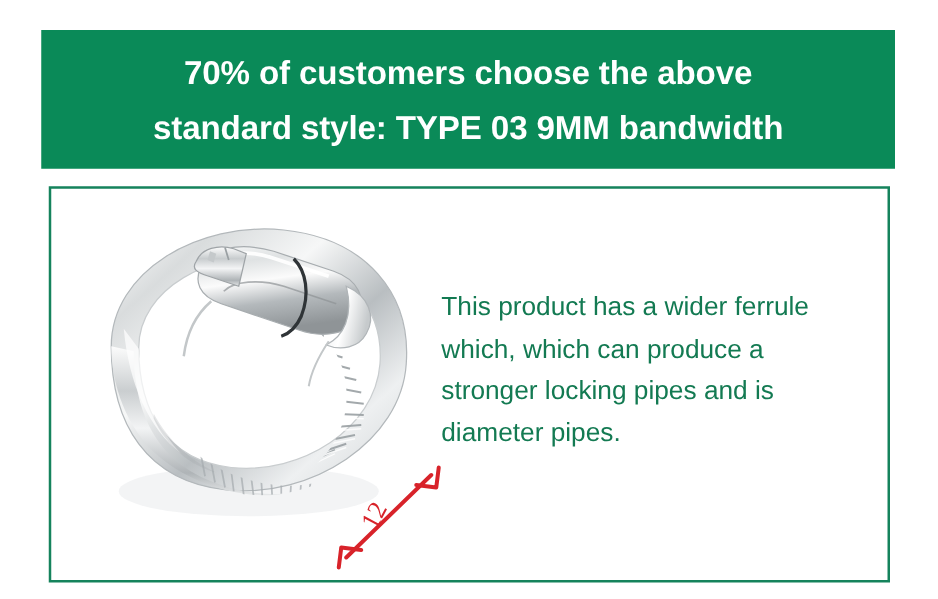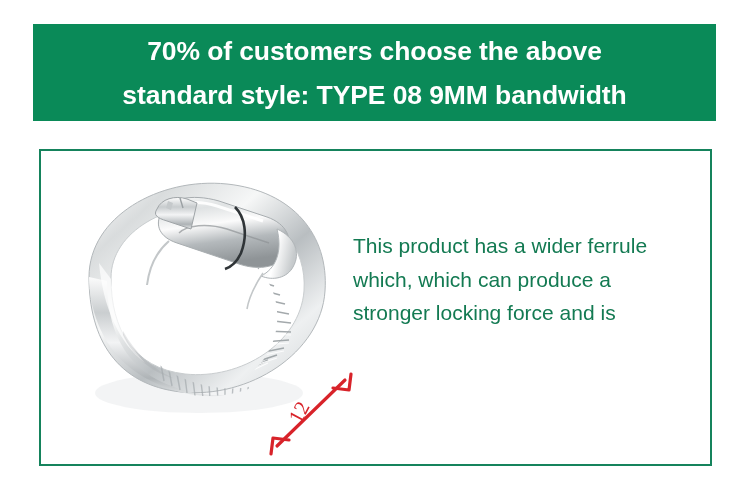--- a/index.html
+++ b/index.html
@@ -20,21 +20,21 @@
     height: 479px;
     background: #ffffff;
   }
 
   
   .banner {
     position: absolute;
     left: 33px;
     top: 24px;
     width: 683px;
-    height: 97px;
+    height: 111px;
     background: #0a8a58;
     display: flex;
     flex-direction: column;
     align-items: center;
     justify-content: center;
     box-sizing: border-box;
     padding: 12px 14px;
   }
   .banner-line {
     color: #ffffff;
@@ -107,21 +107,21 @@
     transform-origin: center center;
   }
 </style>
 </head>
 <body>
 
 <div id="page">
 
   <div class="banner">
     <div class="banner-line">70% of customers choose the above</div>
-    <div class="banner-line">standard style: TYPE 08 9MM bandwidth</div>
+    <div class="banner-line">standard style: TYPE 03 9MM bandwidth</div>
   </div>
 
   <div class="card">
 
     <div class="photo">
       <svg width="300" height="300" viewBox="0 0 300 300">
         <defs>
           <linearGradient id="steelA" x1="0" y1="0" x2="1" y2="1">
             <stop offset="0%" stop-color="#ffffff"></stop>
             <stop offset="18%" stop-color="#d9dcdd"></stop>
@@ -260,17 +260,18 @@
           <polyline points="8,84 10,68 26,70" stroke-linejoin="round"></polyline>
           <polyline points="88,4 86,20 70,18" stroke-linejoin="round"></polyline>
         </g>
       </svg>
       <span class="callout-label">12</span>
     </div>
 
     <div class="desc">
       <div class="desc-line">This product has a wider ferrule</div>
       <div class="desc-line">which, which can produce a</div>
-      <div class="desc-line">stronger locking force and is</div>
+      <div class="desc-line">stronger locking pipes and is</div>
+      <div class="desc-line">diameter pipes.</div>
     </div>
 
   </div>
 </div>
 
 </body></html>

